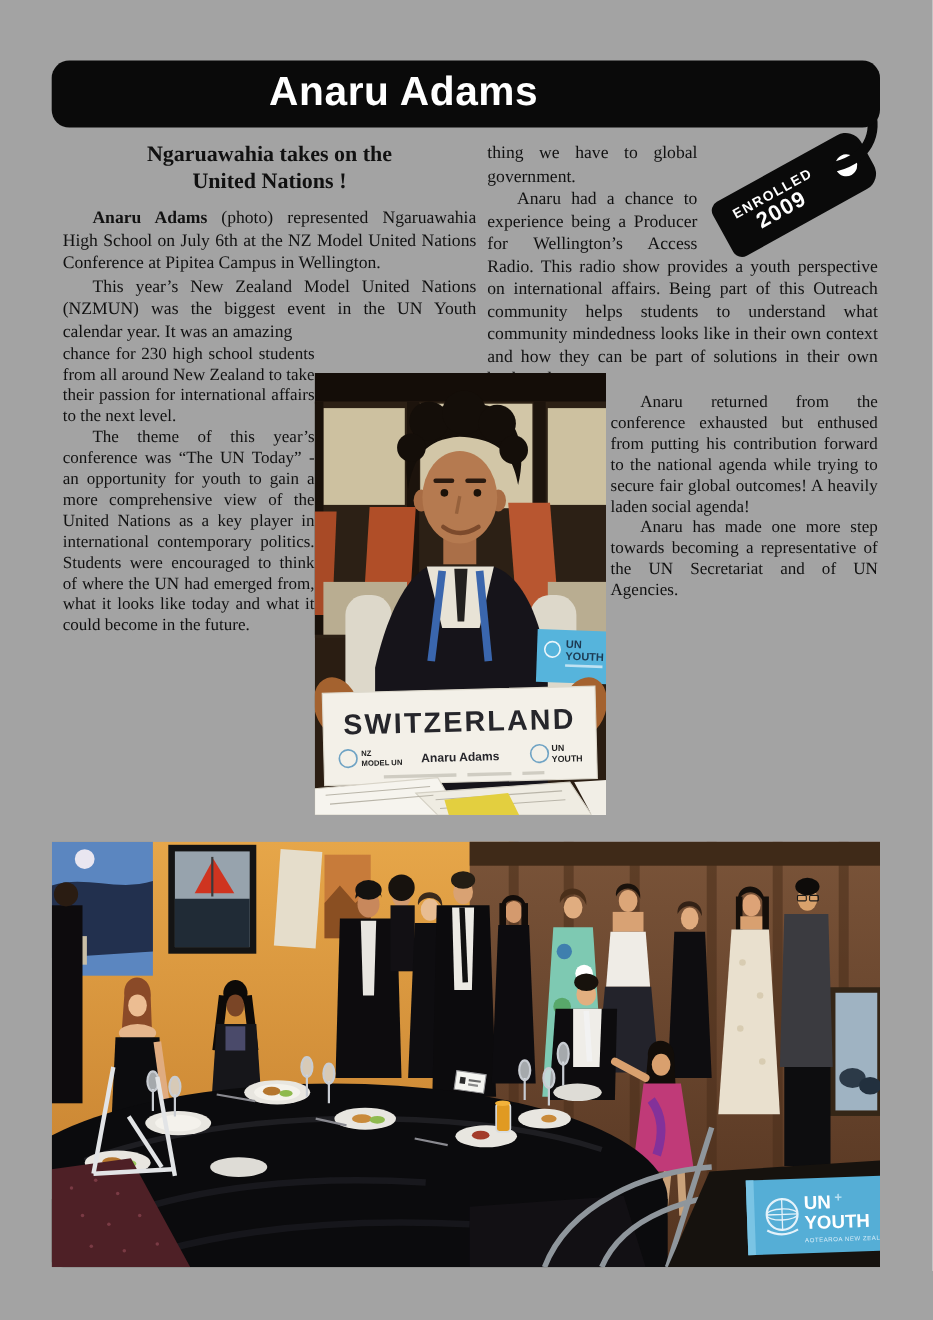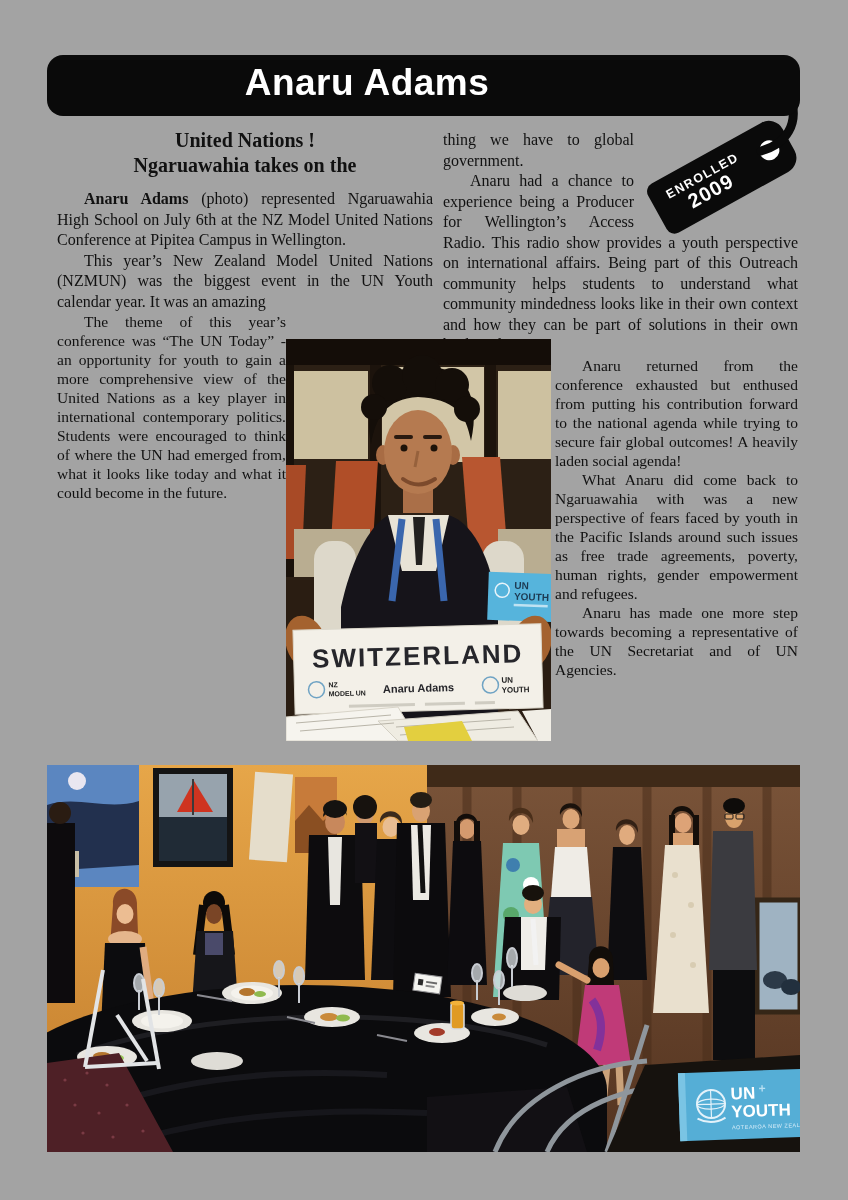--- a/index.html
+++ b/index.html
@@ -56,43 +56,43 @@
   <div id="banner">
     <span id="banner-name" class="banner-text">Anaru Adams</span>
   </div>
 
   <svg id="tag-cord" width="118" height="78" viewBox="0 0 118 78">
     <path d="M 102,6 C 112,34 98,54 73,61" stroke="#0a0a0a" stroke-width="9" fill="none" stroke-linecap="round"></path>
   </svg>
 
   <div id="col-left">
     <h1 class="article-title">
+      <div>Ngaruawahia takes on the</div>
       <div>United Nations !</div>
-      <div>Ngaruawahia takes on the</div>
     </h1>
     <p class="body ind"><b>Anaru Adams</b><span> (photo) represented Ngaruawahia High School on July 6th at the NZ Model United Nations Conference at Pipitea Campus in Wellington.</span></p>
     <p class="body ind">This year’s New Zealand Model United Nations (NZMUN) was the biggest event in the UN Youth calendar year. It was an amazing</p>
     <div class="narrow-left">
+      <p class="body">chance for 230 high school students from all around New Zealand to take their passion for international affairs to the next level.</p>
       <p class="body ind">The theme of this year’s conference was “The UN Today”  - an opportunity for youth to gain a more comprehensive view of the United Nations as a key player in international contemporary politics. Students were encouraged to think of where the UN had emerged from, what it looks like today and what it could become in the future.</p>
     </div>
   </div>
 
   <div id="col-right">
     <div class="tag-float">
       <div class="tag-body">
         <span class="tag-enrolled">ENROLLED</span>
         <span class="tag-year">2009</span>
         <span class="tag-hole"></span>
       </div>
     </div>
     <p class="body">thing we have to global government.</p>
     <p class="body ind">Anaru had a chance to experience being a Producer for Wellington’s Access Radio. This radio show provides a youth perspective on international affairs. Being part of this Outreach community helps students to understand what community mindedness looks like in their own context and how they can be part of solutions in their own backyard.</p>
     <div class="narrow-right">
       <p class="body ind">Anaru returned from the conference exhausted but enthused from putting his contribution forward to the national agenda while trying to secure fair global outcomes! A heavily laden social agenda!</p>
-      <p class="body ind">What Anaru did come back to Ngaruawahia with was a new perspective of fears faced by youth in the Pacific Islands around such issues as free trade agreements, poverty, human rights, gender empowerment and refugees.</p>
       <p class="body ind">Anaru has made one more step towards becoming a representative of the UN Secretariat and of UN Agencies.</p>
     </div>
   </div>
 
   <div id="conference-photo">
     <svg width="265" height="402" viewBox="0 0 265 402">
 
       <rect x="0" y="0" width="265" height="402" fill="#2a1d12"></rect>
       <rect x="0" y="0" width="265" height="28" fill="#140d08"></rect>
       <rect x="0" y="26" width="265" height="215" fill="#2c2015"></rect>

